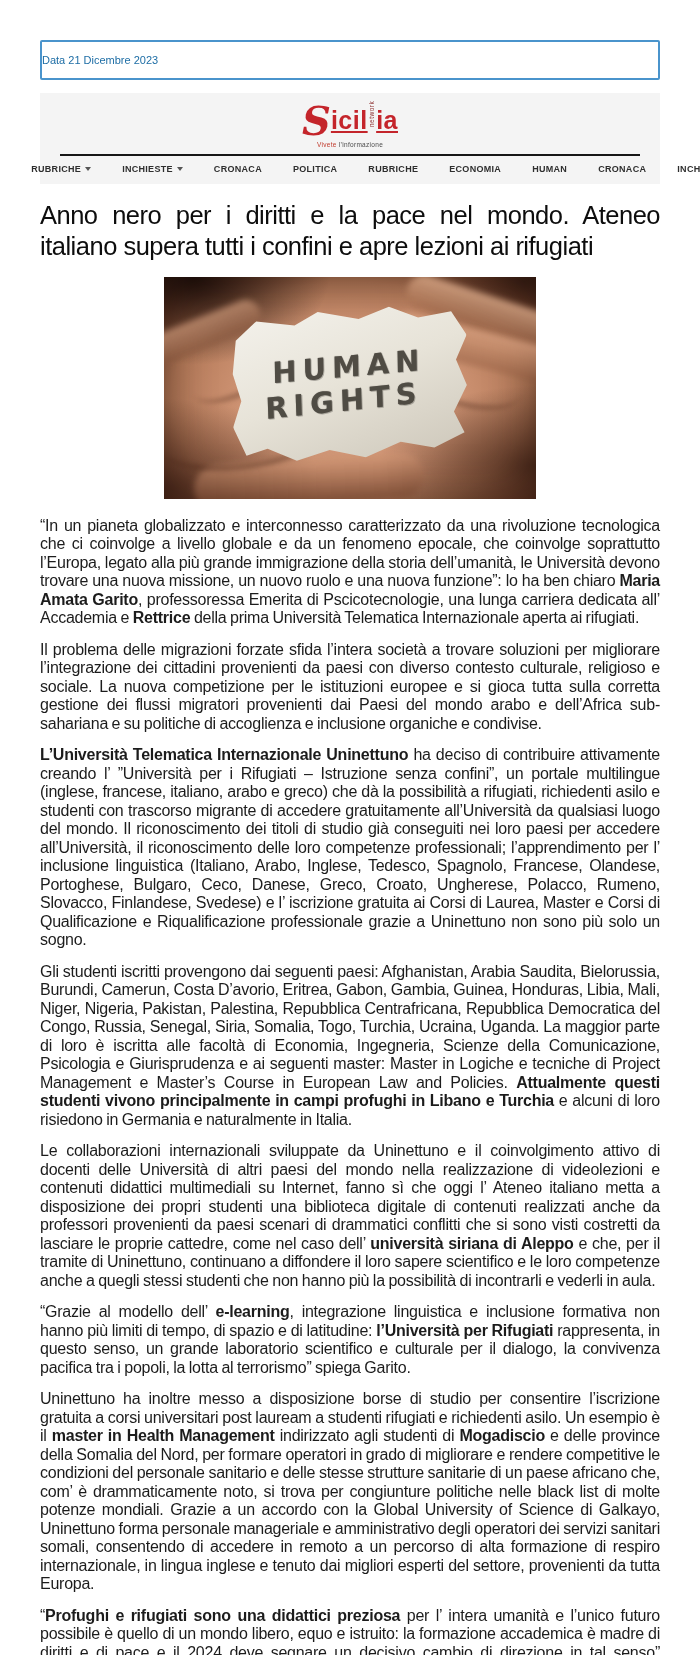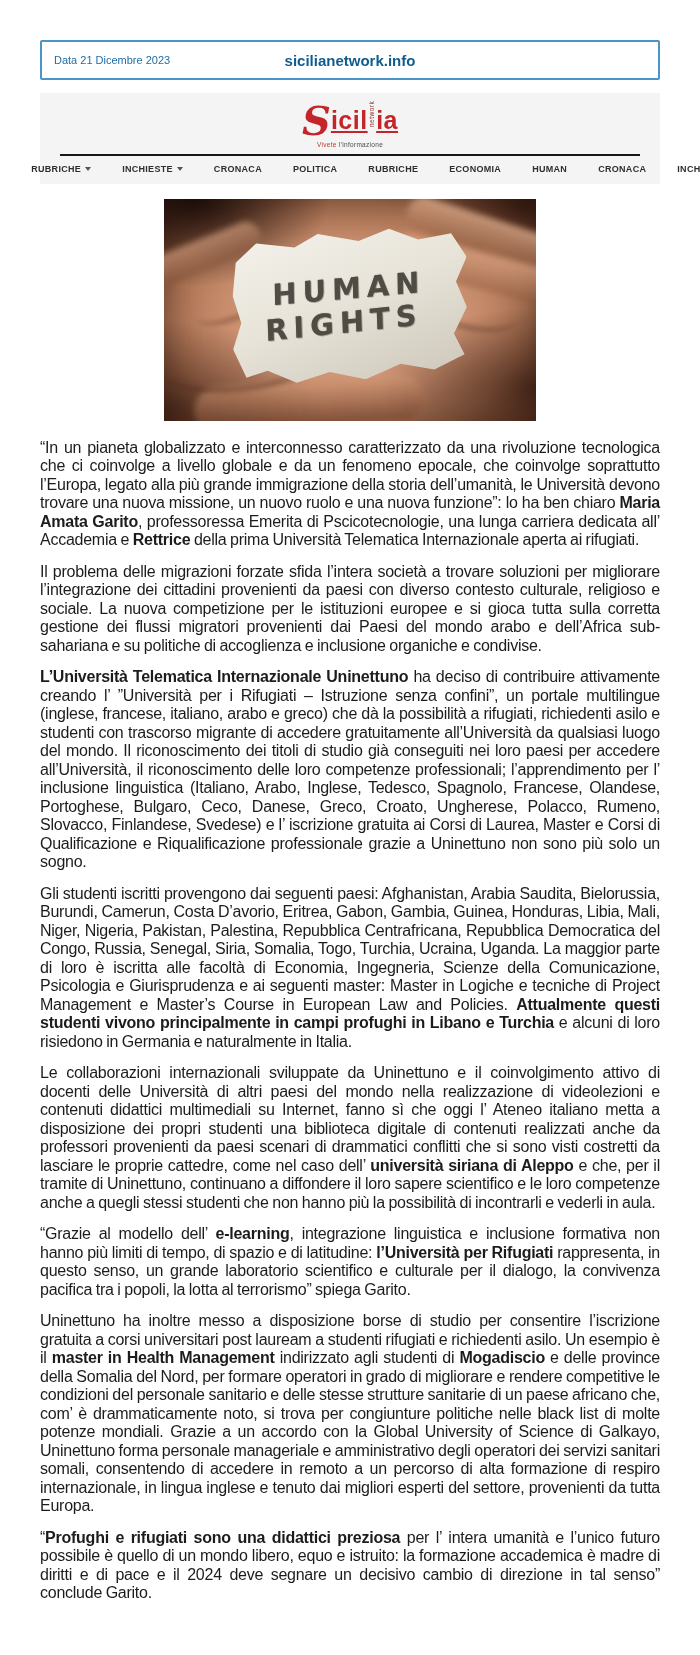--- a/index.html
+++ b/index.html
@@ -2,21 +2,21 @@
 <html lang="it"><head>
 <meta charset="utf-8">
 <style>
   html,body{margin:0;padding:0;background:#ffffff;}
   body{width:700px;height:1655px;overflow:hidden;font-family:"Liberation Sans",sans-serif;}
   .page{padding:40px 40px 0;box-sizing:border-box;}
 
   
   .date-box{box-sizing:border-box;height:40px;border:2px solid #4a94cc;border-radius:2px;
     display:flex;align-items:center;position:relative;margin-bottom:13px;background:#fff;}
-  .date-label{font-size:11px;color:#1d6fa5;color:#1d6da5;padding-left:12px;}
+  .date-label{font-size:11px;color:#1d6fa5;color:#1d6da5;padding-left:0;}
   .site-name{position:absolute;left:0;right:0;text-align:center;font-size:15px;font-weight:bold;color:#0f5c8e;}
 
   
   .masthead{background:#f4f4f4;padding-top:5px;margin-bottom:0;}
   .logo-row{text-align:center;line-height:1;padding:3px 0 1px;}
   .logo{display:inline-block;white-space:nowrap;color:#c4252b;font-weight:bold;}
   .logo-s{font-size:40px;vertical-align:-6px;font-family:"DejaVu Serif",serif;font-style:italic;}
   .logo-mid,.logo-end{font-size:25px;letter-spacing:.5px;text-decoration:underline;}
   .logo-net{display:inline-block;writing-mode:vertical-rl;transform:rotate(180deg);font-size:6.5px;
     color:#8a2a2a;letter-spacing:.5px;height:22px;vertical-align:2px;margin:0 1px;font-weight:normal;}
@@ -75,21 +75,20 @@
   .article-body p{margin:0 0 13px;}
   .article-body b{font-weight:bold;}
 </style>
 </head>
 <body>
 
 <div class="page">
 
   <div class="date-box">
     <span class="date-label">Data 21 Dicembre 2023</span>
-    <span class="site-name">sicilianetwork.info</span>
   </div>
 
   <div class="masthead">
     <div class="logo-row">
       <span class="logo">
         <span class="logo-s">S</span><span class="logo-mid">icil</span><span class="logo-net">network</span><span class="logo-end">ia</span>
       </span>
       <div class="logo-tagline">
         <span class="tagline-accent">Vivete</span>
         <span class="tagline-rest">l’informazione</span>
@@ -103,20 +102,21 @@
         <span class="nav-item"><span>CRONACA</span></span>
         <span class="nav-item"><span>POLITICA</span></span>
         <span class="nav-item"><span>RUBRICHE</span></span>
         <span class="nav-item"><span>ECONOMIA</span></span>
         <span class="nav-item"><span>HUMAN</span></span>
         <span class="nav-item"><span>CRONACA</span></span>
         <span class="nav-item"><span>INCHIESTE</span></span>
       </nav>
   </div>
 
+  <h1 class="article-title">Anno nero per i diritti e la pace nel mondo. Ateneo italiano supera tutti i confini e apre lezioni ai rifugiati</h1>
 
   <div class="photo">
     <div class="finger f1"></div>
     <div class="finger f2"></div>
     <div class="finger f3"></div>
     <div class="finger f4"></div>
     <div class="crease c1"></div>
     <div class="crease c2"></div>
     <div class="crease c3"></div>
     <div class="paper">

